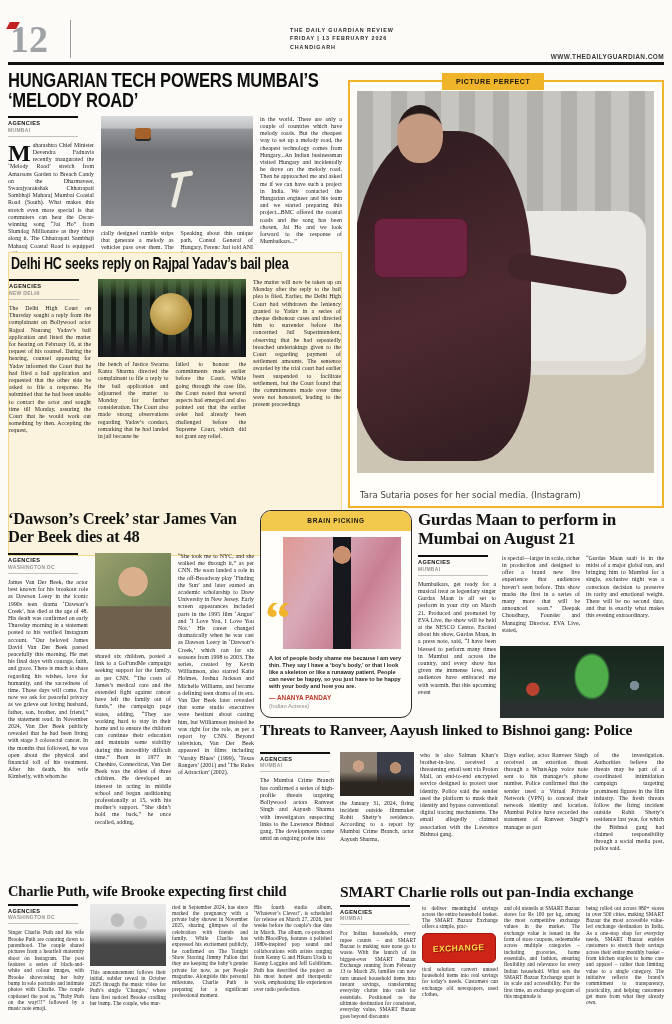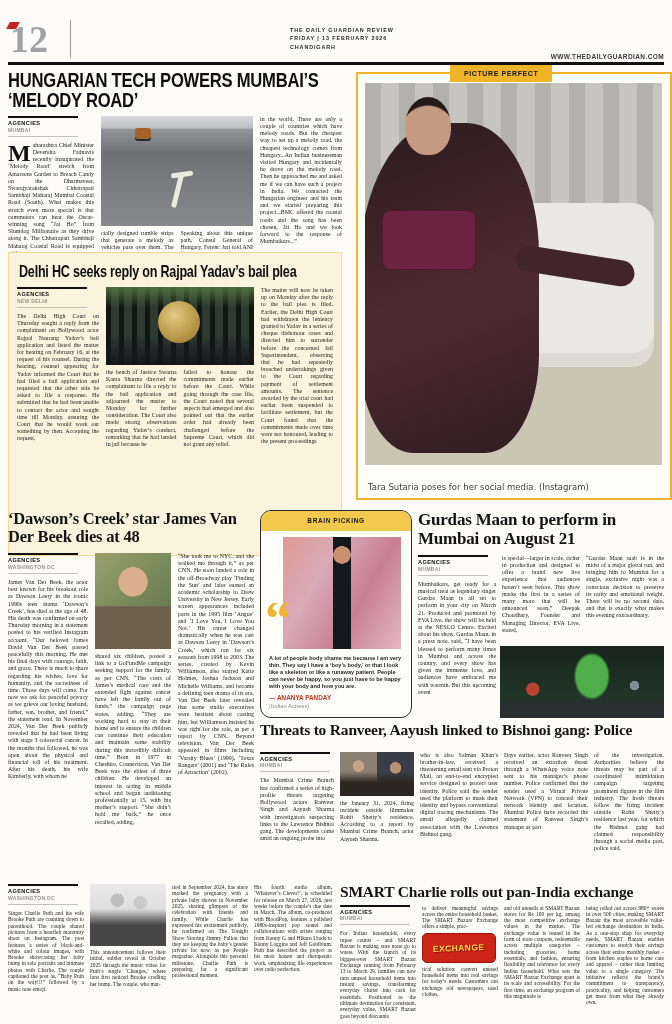--- a/index.html
+++ b/index.html
@@ -39,33 +39,33 @@
   #hungarian .hl-sans{font-size:20px;line-height:1.02;width:120%;transform:scaleX(.83);margin-bottom:5px;}
   #hungarian .cols{grid-template-columns:86px 152px 1fr;column-gap:7px;}
   .ph.road{width:152px;height:110px;margin-bottom:4px;
      background:linear-gradient(180deg,#d9dadc 0,#bebfc2 11%,#939497 12%,#6f7174 34%,#87898c 100%);}
   .ph.road .mark{position:absolute;left:74px;top:58px;width:5px;height:34px;background:#eceadf;border-radius:2px;transform:rotate(14deg);}
   .ph.road .mark2{position:absolute;left:70px;top:56px;width:22px;height:5px;background:#eceadf;border-radius:2px;transform:rotate(-8deg);}
   .ph.road .car{position:absolute;left:34px;top:12px;width:16px;height:11px;background:#a4622a;border-radius:3px;box-shadow:0 2px 0 #2a2a2a;}
   #hungarian .subcols{display:grid;grid-template-columns:1fr 1fr;column-gap:7px;}
 
   
-  #delhi{left:8px;top:252px;width:334px;height:304px;background:#fbf3de;border:1px solid #f3d98c;box-sizing:border-box;padding:8px;}
+  #delhi{left:8px;top:252px;width:334px;height:304px;background:#fbf3de;border:1px solid #f3d98c;box-sizing:border-box;}
   #delhi .hl-sans{font-size:17px;line-height:1;width:135%;transform:scaleX(.74);margin:2px 0 7px 2px;white-space:nowrap;}
   #delhi .cols{grid-template-columns:82px 148px 1fr;column-gap:7px;}
   .ph.gate{width:148px;height:78px;margin-bottom:4px;
     background:linear-gradient(180deg,rgba(86,122,66,.85) 0,rgba(86,122,66,0) 26%),
                linear-gradient(0deg,rgba(22,22,28,.92) 0,rgba(22,22,28,.55) 20%,rgba(22,22,28,0) 38%),
                repeating-linear-gradient(90deg,#101712 0 5px,#2d3b32 5px 13px);}
   .ph.gate .emblem{position:absolute;left:52px;top:14px;width:42px;height:42px;border-radius:50%;
     background:radial-gradient(circle at 40% 35%,#e2ca83,#b08d3c 70%,#8a6b28);}
   #delhi .subcols{display:grid;grid-template-columns:1fr 1fr;column-gap:7px;}
 
   
-  #picbox{left:348px;top:72px;width:316px;height:428px;border:2.5px solid #f0b42a;background:#fffef9;box-sizing:border-box;margin-left:8px;}
+  #picbox{left:348px;top:80px;width:316px;height:428px;border:2.5px solid #f0b42a;background:#fffef9;box-sizing:border-box;}
   .ptab{position:absolute;top:-9px;left:92px;background:#f0b42a;color:#151515;
         font:800 7px/1 "Liberation Sans",sans-serif;letter-spacing:.6px;padding:5px 14px;}
   .ph.tara{position:absolute;left:7px;top:9px;width:297px;height:382px;
     background:linear-gradient(180deg,rgba(0,0,0,0) 0 62%,#cdc5b4 63% 100%),
                repeating-linear-gradient(90deg,#b3b1ac 0 16px,#c7c5c0 16px 34px);}
   .ph.tara .couch{position:absolute;right:8px;top:120px;width:190px;height:150px;background:#eae8e3;border-radius:22px;box-shadow:0 14px 0 #dddbd4;}
   .ph.tara .figure{position:absolute;left:-6px;top:40px;width:180px;height:330px;border-radius:45% 40% 30% 30%;
     background:linear-gradient(160deg,#2c1b1f 0,#4e2a30 55%,#301d21 100%);}
   .ph.tara .arm{position:absolute;left:150px;top:170px;width:120px;height:26px;border-radius:14px;background:#41252a;transform:rotate(9deg);}
   .ph.tara .head{position:absolute;left:40px;top:14px;width:46px;height:58px;border-radius:50% 50% 45% 45%;
@@ -269,20 +269,21 @@
         <div class="ph duo"></div>
         <p class="bcol">the January 31, 2024, firing incident outside filmmaker Rohit Shetty’s residence. According to a report by Mumbai Crime Branch, actor Aayush Sharma,</p>
       </div>
       <p class="bcol">who is also Salman Khan’s brother-in-law, received a threatening email sent via Proton Mail, an end-to-end encrypted service designed to protect user identity. Police said the sender used the platform to mask their identity and bypass conventional digital tracing mechanisms. The email allegedly claimed association with the Lawrence Bishnoi gang.</p>
       <p class="bcol">Days earlier, actor Ranveer Singh received an extortion threat through a WhatsApp voice note sent to his manager’s phone number. Police confirmed that the sender used a Virtual Private Network (VPN) to conceal their network identity and location. Mumbai Police have recorded the statement of Ranveer Singh’s manager as part</p>
       <p class="bcol">of the investigation. Authorities believe the threats may be part of a coordinated intimidation campaign targeting prominent figures in the film industry. The fresh threats follow the firing incident outside Rohit Shetty’s residence last year, for which the Bishnoi gang had claimed responsibility through a social media post, police said.</p>
     </div>
   </section>
 
   <section id="charlie" class="abs sm">
+    <h2 class="hl-serif">Charlie Puth, wife Brooke expecting first child</h2>
     <div class="cols">
       <div>
         <div class="byline">
           <div class="ag">AGENCIES</div>
           <div class="city">WASHINGTON DC</div>
         </div>
         <p class="bcol">Singer Charlie Puth and his wife Brooke Puth are counting down to parenthood. The couple shared pictures from a heartfelt maternity shoot on Instagram. The post features a series of black-and-white and colour images, with Brooke showcasing her baby bump in solo portraits and intimate photos with Charlie. The couple captioned the post as, “Baby Puth on the way!!!” followed by a music note emoji.</p>
       </div>
       <div>
         <div class="ph puth"></div>

